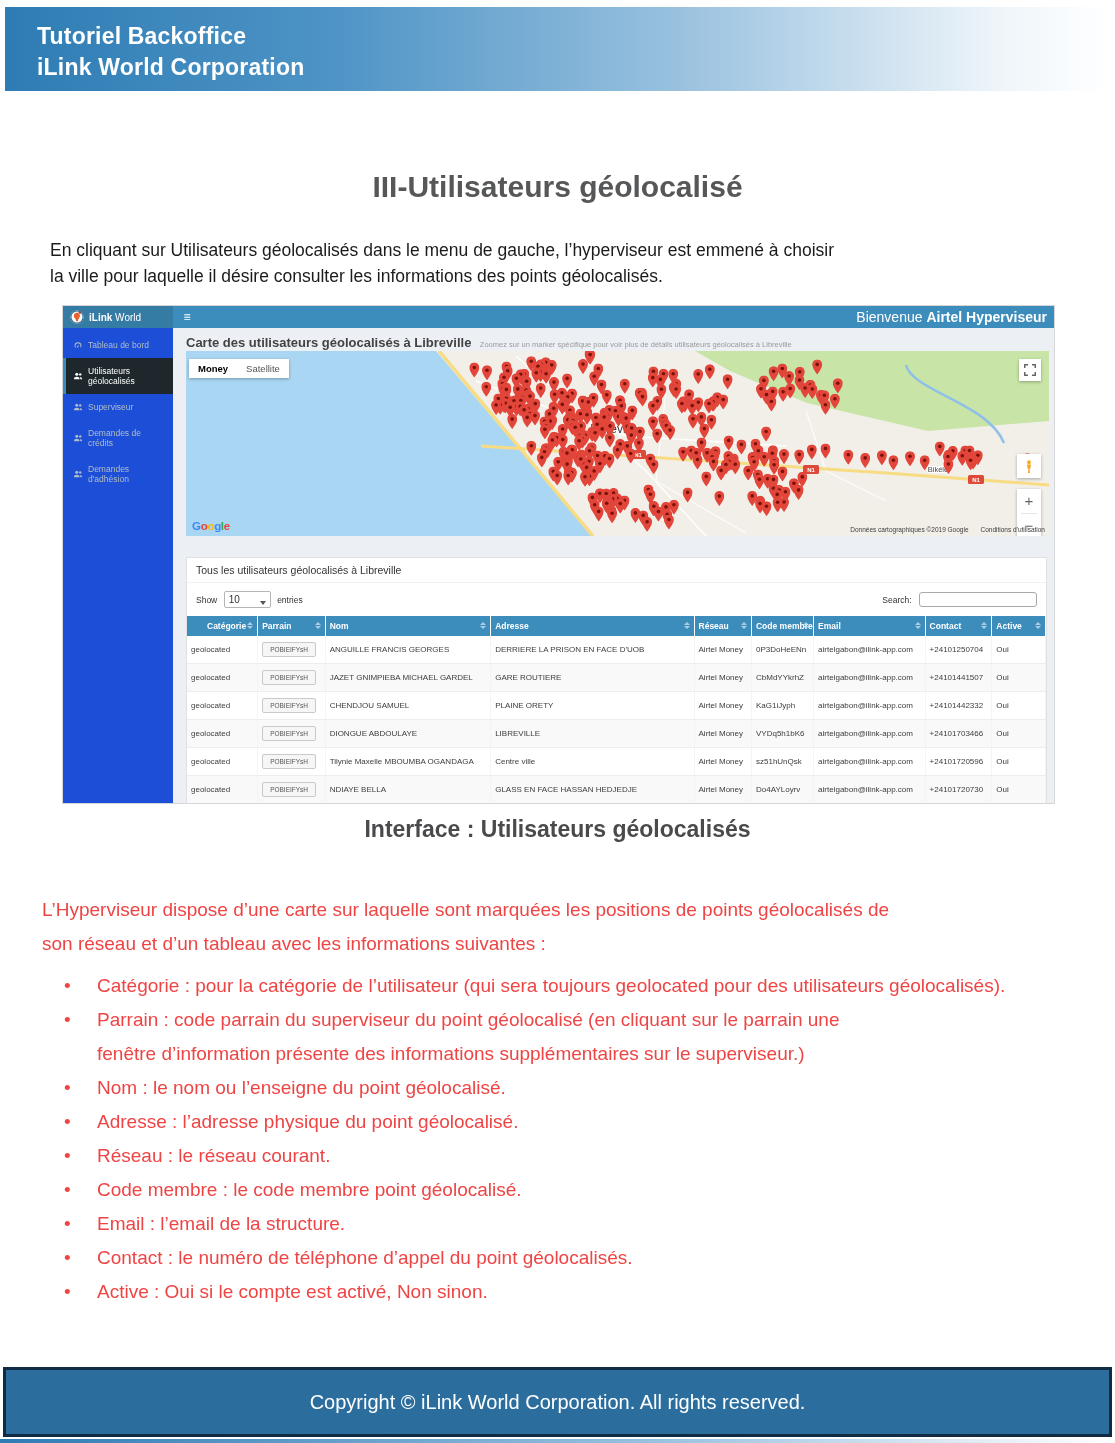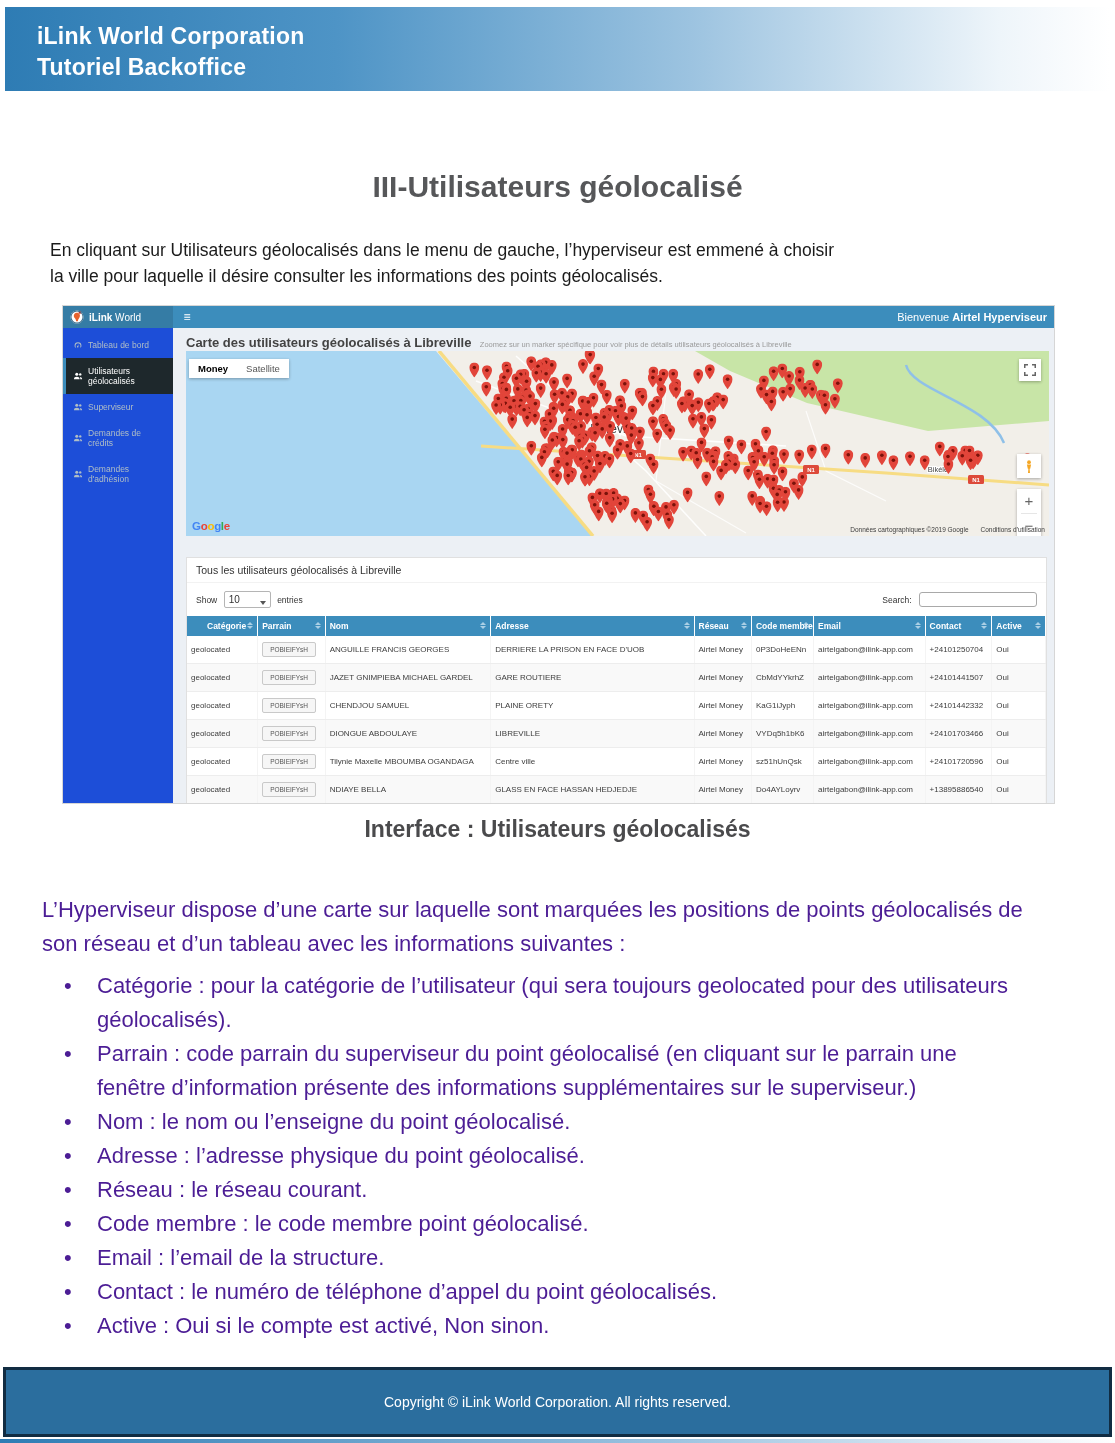--- a/index.html
+++ b/index.html
@@ -20,21 +20,21 @@
   
   .shot{position:absolute;left:62px;top:305px;width:991px;height:497px;
         border:1px solid #d6d6d6;box-sizing:content-box;overflow:hidden;background:#ecf0f5;}
   .topbar{position:absolute;left:0;top:0;right:0;height:22px;background:#3c8dbc;}
   .logo{position:absolute;left:0;top:0;width:110px;height:22px;background:#357ca5;
         display:flex;align-items:center;gap:5px;padding-left:7px;box-sizing:border-box;
         color:#fff;font-size:10px;}
   .logo b{font-weight:700;}
   .hamburger{position:absolute;left:110px;top:0;width:28px;height:22px;color:#fff;
              font-size:12px;line-height:22px;text-align:center;cursor:pointer;}
-  .welcome{position:absolute;right:7px;top:0;height:22px;line-height:22px;color:#fff;font-size:11px;}
+  .welcome{position:absolute;right:7px;top:0;height:22px;line-height:22px;color:#fff;font-size:14px;}
   .welcome b{font-weight:700;}
 
   .sidebar{position:absolute;left:0;top:22px;bottom:0;width:110px;background:#1d4ed8;}
   .sidebar ul{list-style:none;margin:4px 0 0 0;padding:0;}
   .sidebar li{display:flex;align-items:center;gap:5px;padding:8px 6px 8px 7px;
               border-left:3px solid transparent;color:#b0bec5;font-size:8.5px;cursor:pointer;}
   .sidebar li.active{background:#1e282c;color:#fff;border-left-color:#3c8dbc;}
   .sicon{display:inline-flex;width:10px;height:10px;flex:none;}
 
   .content{position:absolute;left:110px;top:22px;right:0;bottom:0;background:#ecf0f5;overflow:hidden;}
@@ -85,40 +85,40 @@
   .sort .dn{border-top:3.5px solid #cfe6f3;}
   table.grid td{font-size:8px;color:#3c3c3c;padding:6px 4px;border-bottom:1px solid #ededed;
          border-right:1px solid #f4f4f4;overflow:hidden;white-space:nowrap;}
   table.grid tbody tr:nth-child(even){background:#f9f9f9;}
   .parrain-btn{display:inline-block;border:1px solid #c9c9c9;background:#f6f6f6;border-radius:2px;
          padding:3px 7px;font-size:6.5px;color:#555;cursor:pointer;}
 
   
   .caption{position:absolute;top:816px;left:0;width:100%;text-align:center;margin:0;
            font-size:23px;font-weight:700;color:#4a4a4c;}
-  .bodytext{position:absolute;left:42px;top:893px;width:1040px;color:#4c1d95;font-size:22px;}
+  .bodytext{position:absolute;left:42px;top:893px;width:1040px;color:#ef4444;font-size:19px;}
   .bodytext p{margin:0;line-height:34px;white-space:pre-line;}
   .bodytext ul{list-style:none;margin:8px 0 0 22px;padding:0;}
   .bodytext li{position:relative;padding-left:33px;line-height:34px;white-space:pre-line;}
   .bodytext li::before{content:"•";position:absolute;left:0;top:0;}
 
   .footer{position:absolute;left:3px;right:3px;top:1367px;height:70px;background:#2b6e9e;
           border:3px solid #112c42;box-sizing:border-box;display:flex;align-items:center;justify-content:center;}
-  .footer span{color:#fff;font-size:14px;}
+  .footer span{color:#fff;font-size:20px;}
   .bottom-strip{position:absolute;left:0;right:0;bottom:0;height:4px;
           background:linear-gradient(90deg,#2e7cb4,#9cc3e0 60%,#fff);}
 </style>
 </head>
 <body>
 
 <div class="page">
 
   <header class="banner">
+    <div>Tutoriel Backoffice</div>
     <div>iLink World Corporation</div>
-    <div>Tutoriel Backoffice</div>
   </header>
 
   <h1 class="doc-title">III-Utilisateurs géolocalisé</h1>
   <p class="doc-intro">En cliquant sur Utilisateurs géolocalisés dans le menu de gauche, l’hyperviseur est emmené à choisir
 la ville pour laquelle il désire consulter les informations des points géolocalisés.</p>
 
   <div class="shot">
     <div class="topbar">
       <div class="logo">
         <span class="sicon" style="width:14px;height:14px;">
@@ -709,21 +709,21 @@
                 <td>Oui</td>
               </tr>
               <tr>
                 <td>geolocated</td>
                 <td><span class="parrain-btn">POBIEIFYsH</span></td>
                 <td>NDIAYE BELLA</td>
                 <td>GLASS EN FACE HASSAN HEDJEDJE</td>
                 <td>Airtel Money</td>
                 <td>Do4AYLoyrv</td>
                 <td>airtelgabon@ilink-app.com</td>
-                <td>+13895886540</td>
+                <td>+24101720730</td>
                 <td>Oui</td>
               </tr>
               <tr>
                 <td>geolocated</td>
                 <td></td>
                 <td>FREQUENCE SCE</td>
                 <td>BP105 BELLE VUE 2 MARCHE</td>
                 <td>Airtel Money</td>
                 <td>eaN3WIExtL</td>
                 <td>airtelgabon@ilink-app.com</td>

